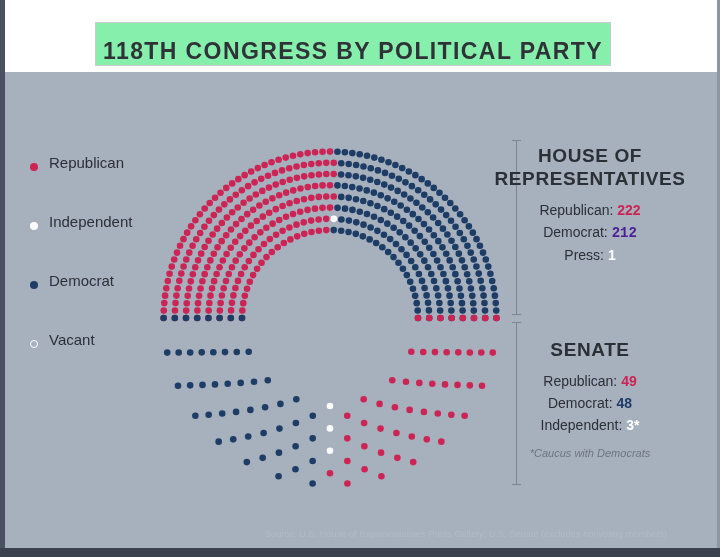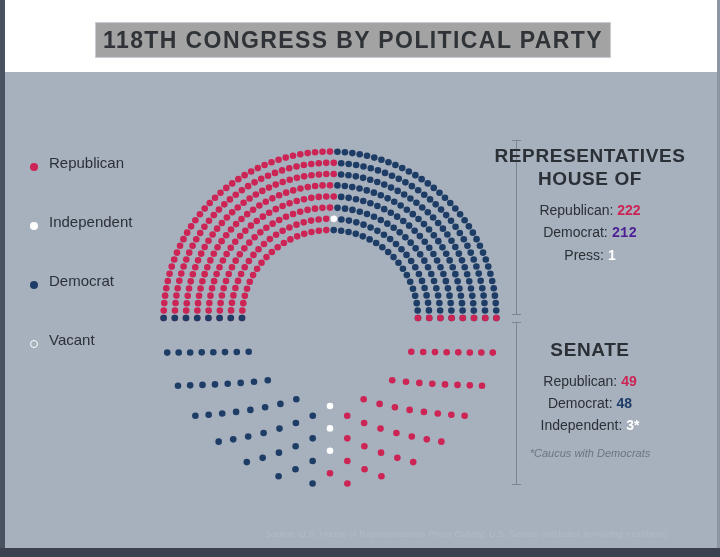--- a/index.html
+++ b/index.html
@@ -44,27 +44,27 @@
   
   .header-band {
     position: absolute;
     left: 0; top: 0;
     width: 720px; height: 72px;
     background: #ffffff;
   }
   .title-box {
     position: absolute;
     left: 95px; top: 22px;
-    width: 516px; height: 36px;
+    width: 516px; height: 44px;
     border: 1px solid #c8cbd1;
     box-sizing: border-box;
     display: flex;
-    align-items: center;
+    align-items: flex-end;
     justify-content: center;
-    background: #a3a3a3;
+    background: #86efac;
   }
   .title-text {
     font-size: 23px;
     font-weight: bold;
     letter-spacing: 1.4px;
     color: #2f3338;
     white-space: nowrap;
     font-family: "Liberation Sans", sans-serif;
   }
   
@@ -744,22 +744,22 @@
     </div>
 
     <div class="bracket" style="left:512px; top:250px; height:163px;">
       <div class="bar"></div>
       <div class="cap top"></div>
       <div class="cap bottom"></div>
     </div>
 
     <div class="panel" style="left:470px; top:72px;">
       <div class="panel-title">
+        <div>HOUSE OF</div>
         <div>REPRESENTATIVES</div>
-        <div>HOUSE OF</div>
       </div>
       <div style="height:9px"></div>
       <div class="stat-line">
         <span>Republican:</span>
         <span class="stat-value" style="color:#cc2455;">222</span>
       </div>
       <div class="stat-line">
         <span>Democrat:</span>
         <span class="stat-value" style="color:#4c1d95;font-family:Liberation Mono, monospace;">212</span>
       </div>

